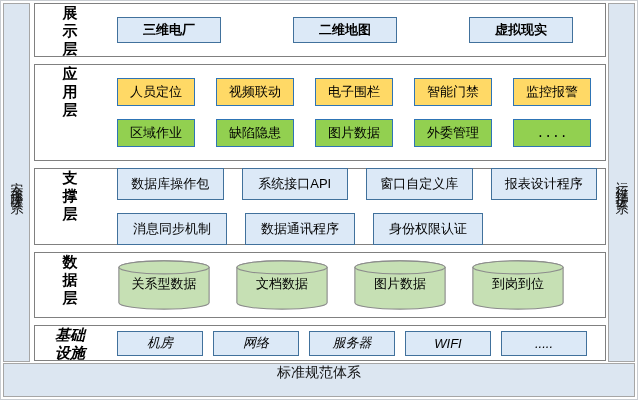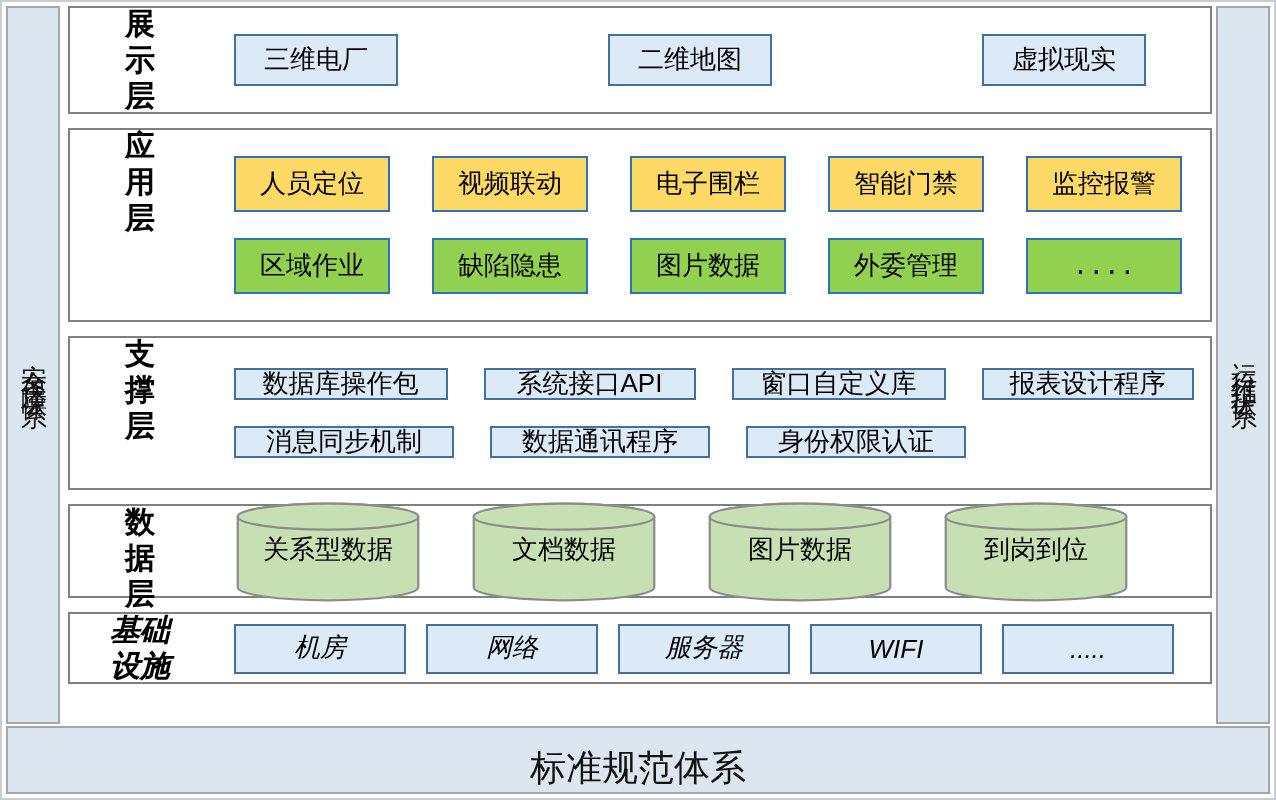--- a/index.html
+++ b/index.html
@@ -18,60 +18,60 @@
   .vbar.left  { left:2px; }
   .vbar.right { right:2px; }
   .vbar .vtxt {
     writing-mode:vertical-lr; text-orientation:upright;
     font-size:13px; letter-spacing:4px; color:#111;
   }
   
   .hbar {
     position:absolute; left:2px; right:2px; bottom:2px; height:34px; box-sizing:border-box;
     background:#dce6f1; border:1px solid #a6a6a6;
-    display:flex; align-items:flex-end; justify-content:center;
-    font-size:18px; color:#111;
+    display:flex; align-items:flex-start; justify-content:center;
+    font-size:14px; color:#111;
   }
   
   .main {
     position:absolute; left:33px; top:2px; width:572px;
     display:flex; flex-direction:column; gap:7px;
   }
   .layer {
     box-sizing:border-box; background:#ffffff; border:1px solid #808080;
     display:flex; 
   }
   .h-display { height:54px; }
   .h-app     { height:97px; }
   .h-support { height:77px; }
-  .h-data    { height:47px; }
+  .h-data    { height:66px; }
   .h-infra   { height:36px;font-style:italic; }
   .layer-label {
     flex:0 0 70px; display:flex; justify-content:center;
     font-weight:bold; font-size:15px; color:#000;
   }
   .layer-label .txt { width:18px; word-break:break-all; line-height:1.2; text-align:center; }
   .layer-label .txt.wide { width:36px; }
   
   .rows { flex:1; display:flex; flex-direction:column; justify-content:center; gap:13px; min-width:0; }
   .row  { display:flex; align-items:center; }
   .row.spread-display { justify-content:space-between; padding:0 32px 0 12px; }
   .row.spread-app     { justify-content:space-between; padding:0 14px 0 12px;font-family:Liberation Mono, monospace; }
   .row.support-row    { justify-content:flex-start; gap:18px; padding:0 8px 0 12px; }
   .row.spread-data    { justify-content:space-between; padding:0 40px 0 12px; }
   .row.spread-infra   { justify-content:space-between; padding:0 18px 0 12px; }
   .box {
     box-sizing:border-box; display:flex; align-items:center; justify-content:center;
     font-size:13px; color:#000; text-align:center;
     background:#dce9f7; border:1px solid #41719c;
   }
-  .box.blue-sm   { width:82px;  height:26px; }
+  .box.blue-sm   { width:104px;  height:26px;font-weight:bold; }
   .box.yellow    { width:78px;  height:28px; background:#ffd966; border-color:#2e74b5; }
   .box.green     { width:78px;  height:28px; background:#92d050; border-color:#2e74b5; }
-  .box.blue-wide { width:110px; height:16px; }
+  .box.blue-wide { width:110px; height:32px; }
   .box.blue-inf  { width:86px;  height:25px; }
   
   .cylinder { position:relative; width:94px; height:52px; }
   .cylinder svg { position:absolute; inset:0; width:100%; height:100%; }
   .cylinder .cyl-label {
     position:absolute; left:0; right:0; top:16px; text-align:center;
     font-size:13px; color:#000;
   }
 </style>
 </head>

